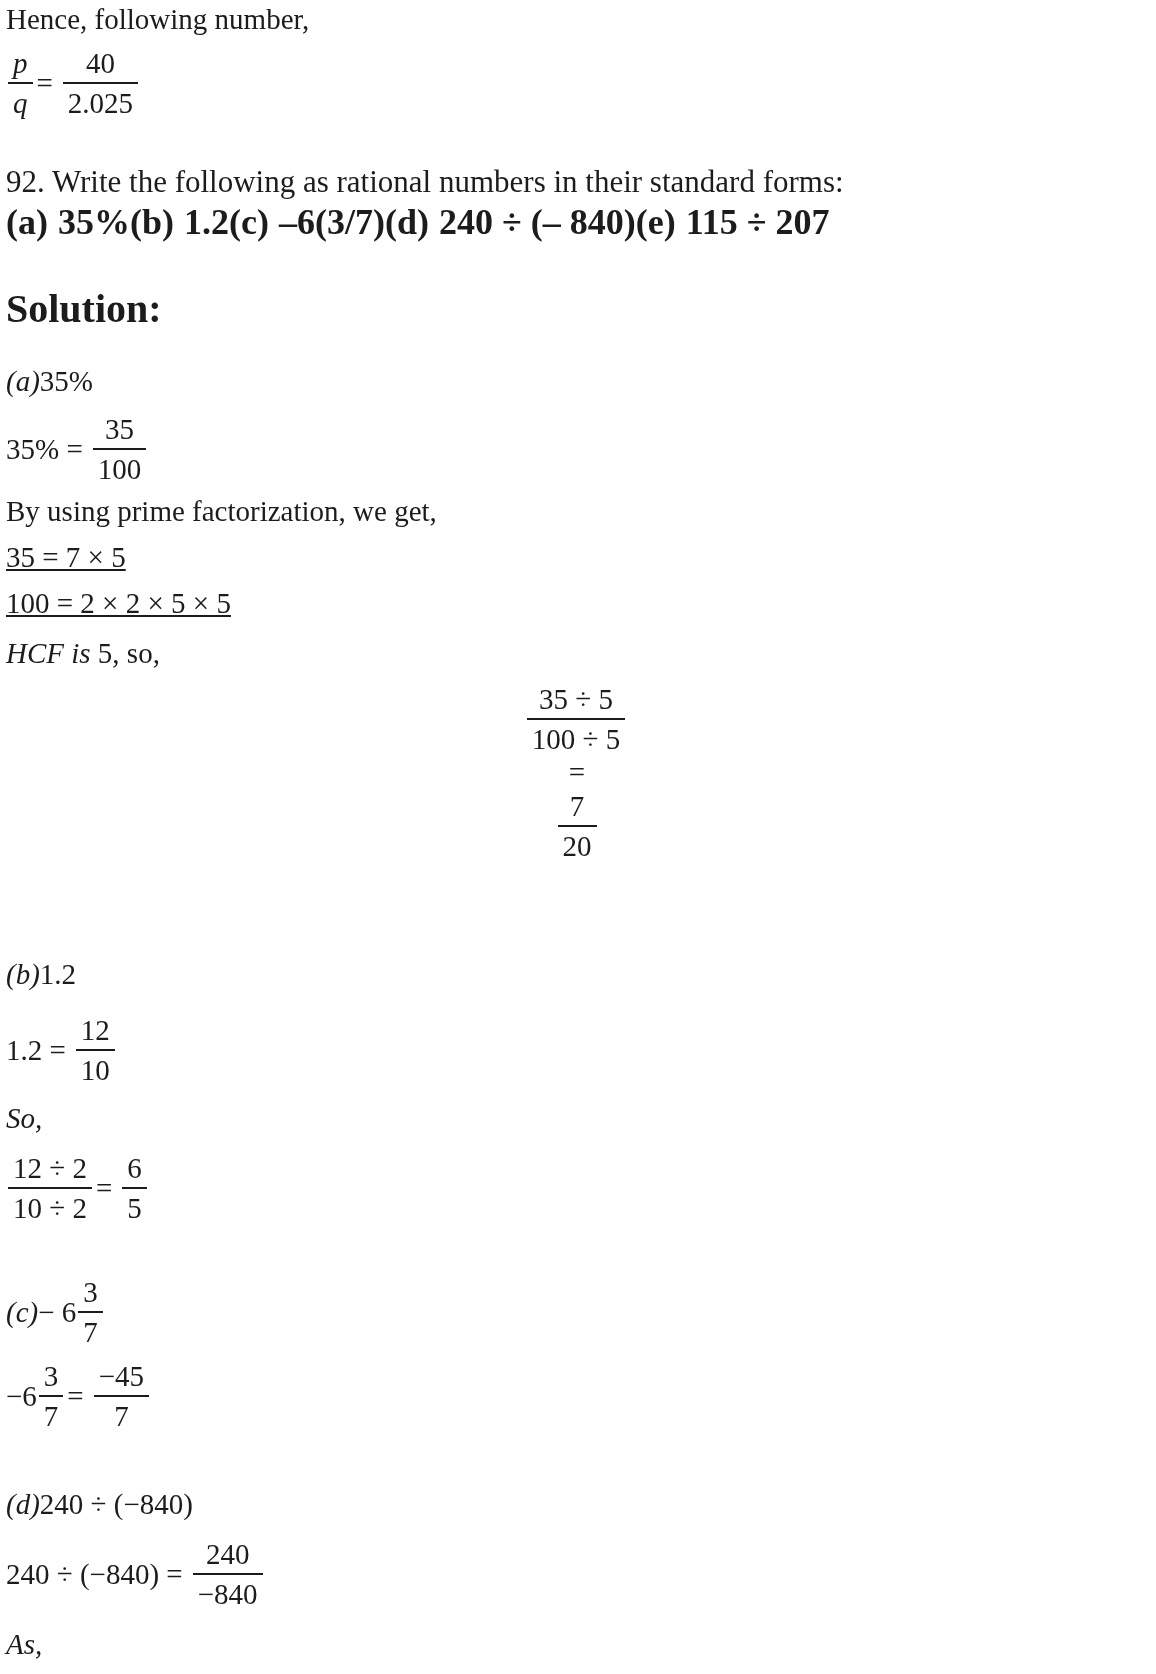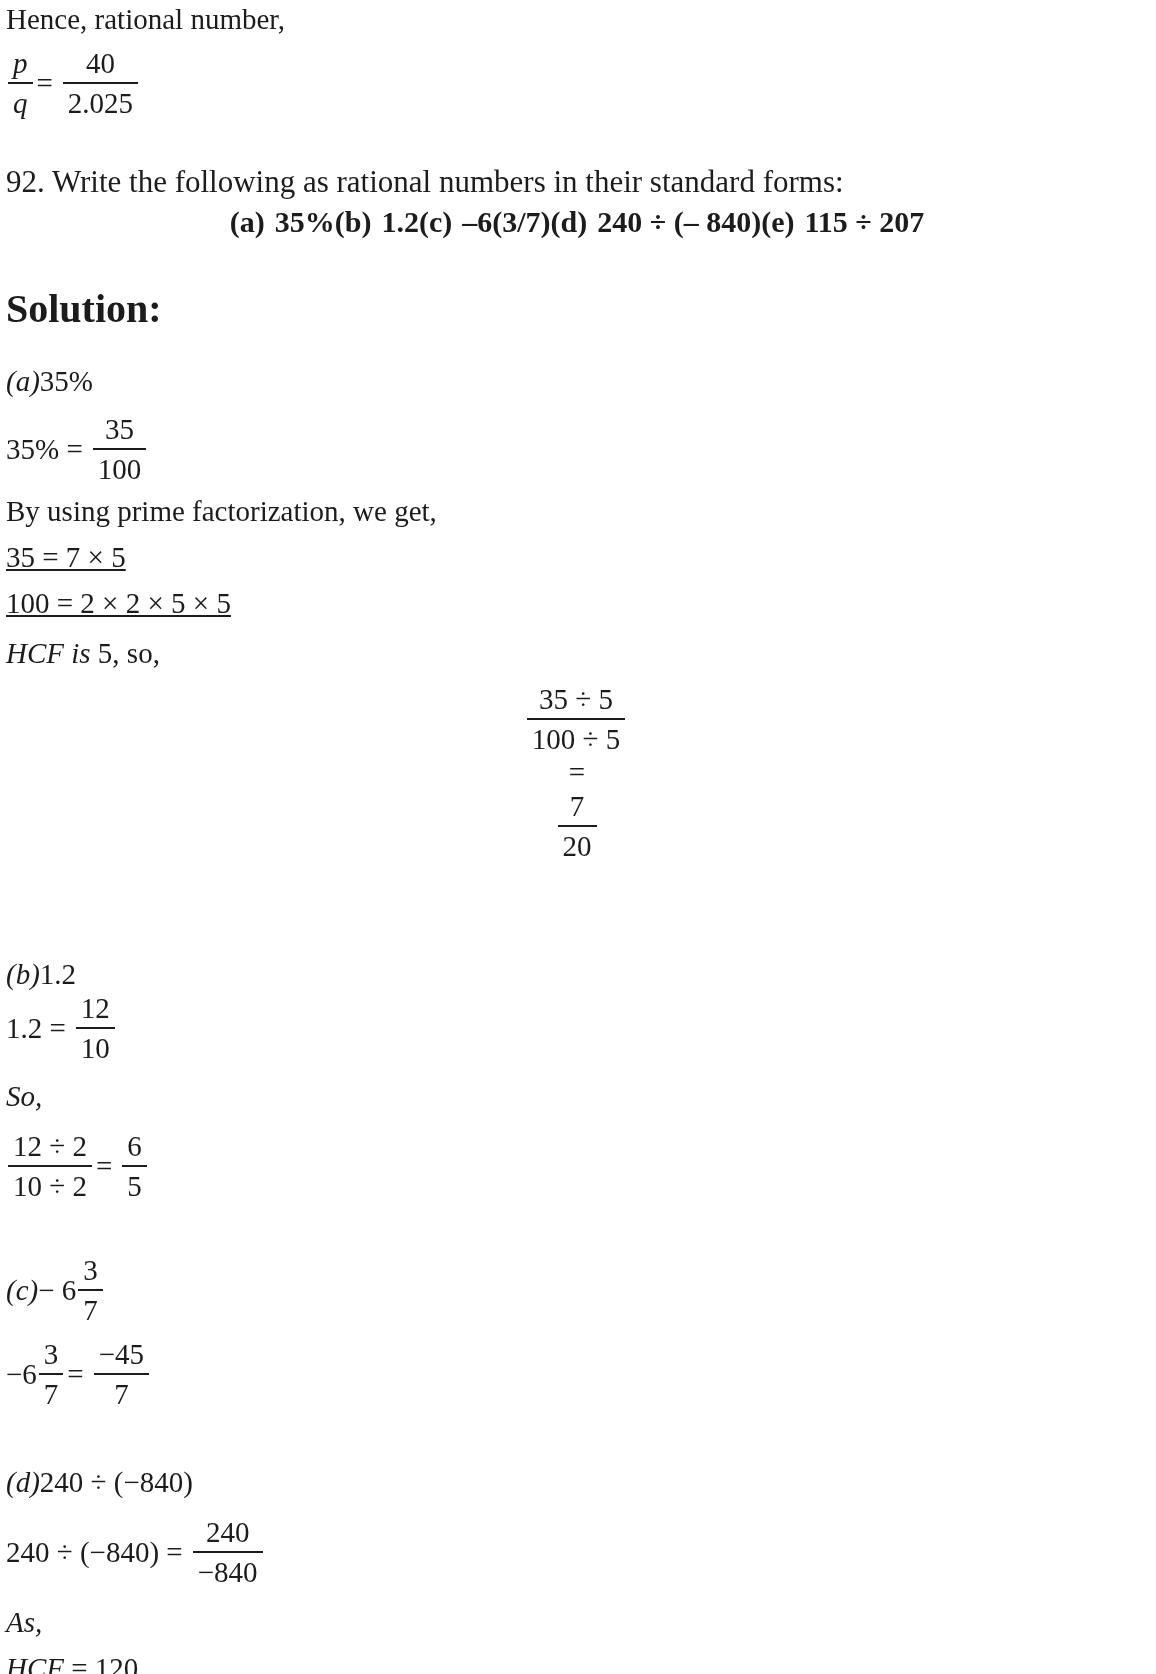--- a/index.html
+++ b/index.html
@@ -28,59 +28,59 @@
   .frac .num { display: block; border-bottom: 2px solid #1c1c1c; padding: 0 5px 2px; line-height: 34px; }
   .frac .den { display: block; padding: 2px 5px 0; line-height: 34px; }
   .q-title {
     font-size: 31px;
     font-weight: normal;
     line-height: 36px;
     margin-top: 44px;
   }
   .q-options {
     display: flex;
-    justify-content: center;
-    font-size: 30px;
+    justify-content: flex-start;
+    font-size: 36px;
     font-weight: bold;
     line-height: 36px;
     margin-top: 4px;
   }
   .q-options .opt { white-space: nowrap; }
   .q-options .opt .lbl { margin-right: 10px; }
   .solution-heading {
     font-size: 40px;
     font-weight: bold;
     line-height: 38px;
     margin-top: 50px;
   }
   .mt-intro-eq { margin-top: 10px; }
   .mt-a-header { margin-top: 36px; }
   .mt-a-eq1 { margin-top: 14px; }
   .mt-prime { margin-top: 8px; }
   .mt-fact { margin-top: 12px; text-decoration: underline; }
   .mt-hcf { margin-top: 16px; }
   .mt-a-eq2 { margin-top: 12px; flex-direction: column; }
   .mt-b-header { margin-top: 94px; }
-  .mt-b-eq1 { }
+  .mt-b-eq1 { margin-top: 22px; }
   .mt-b-so { margin-top: 14px; }
   .mt-b-eq2 { margin-top: 16px; }
   .mt-c-header { margin-top: 50px; }
   .mt-c-eq { margin-top: 10px; }
   .mt-d-header { margin-top: 54px; }
   .mt-d-eq { margin-top: 16px; }
   .mt-d-as { margin-top: 16px; }
   .mt-d-hcf { margin-top: 12px; }
   .mt-d-so { margin-top: 14px; }
 </style>
 </head>
 <body>
 
 <div class="page">
 
-  <div class="line">Hence, rational number,</div>
+  <div class="line">Hence, following number,</div>
   <div class="eqline mt-intro-eq">
     <span class="frac tight">
       <span class="num italic">p</span>
       <span class="den italic">q</span>
     </span>
     <span>=</span>
     <span class="frac">
       <span class="num">40</span>
       <span class="den">2.025</span>
     </span>

